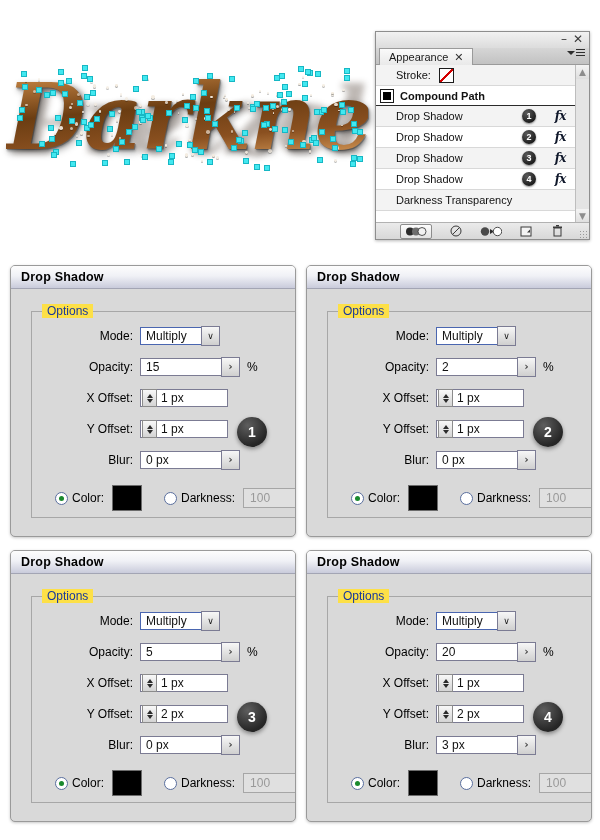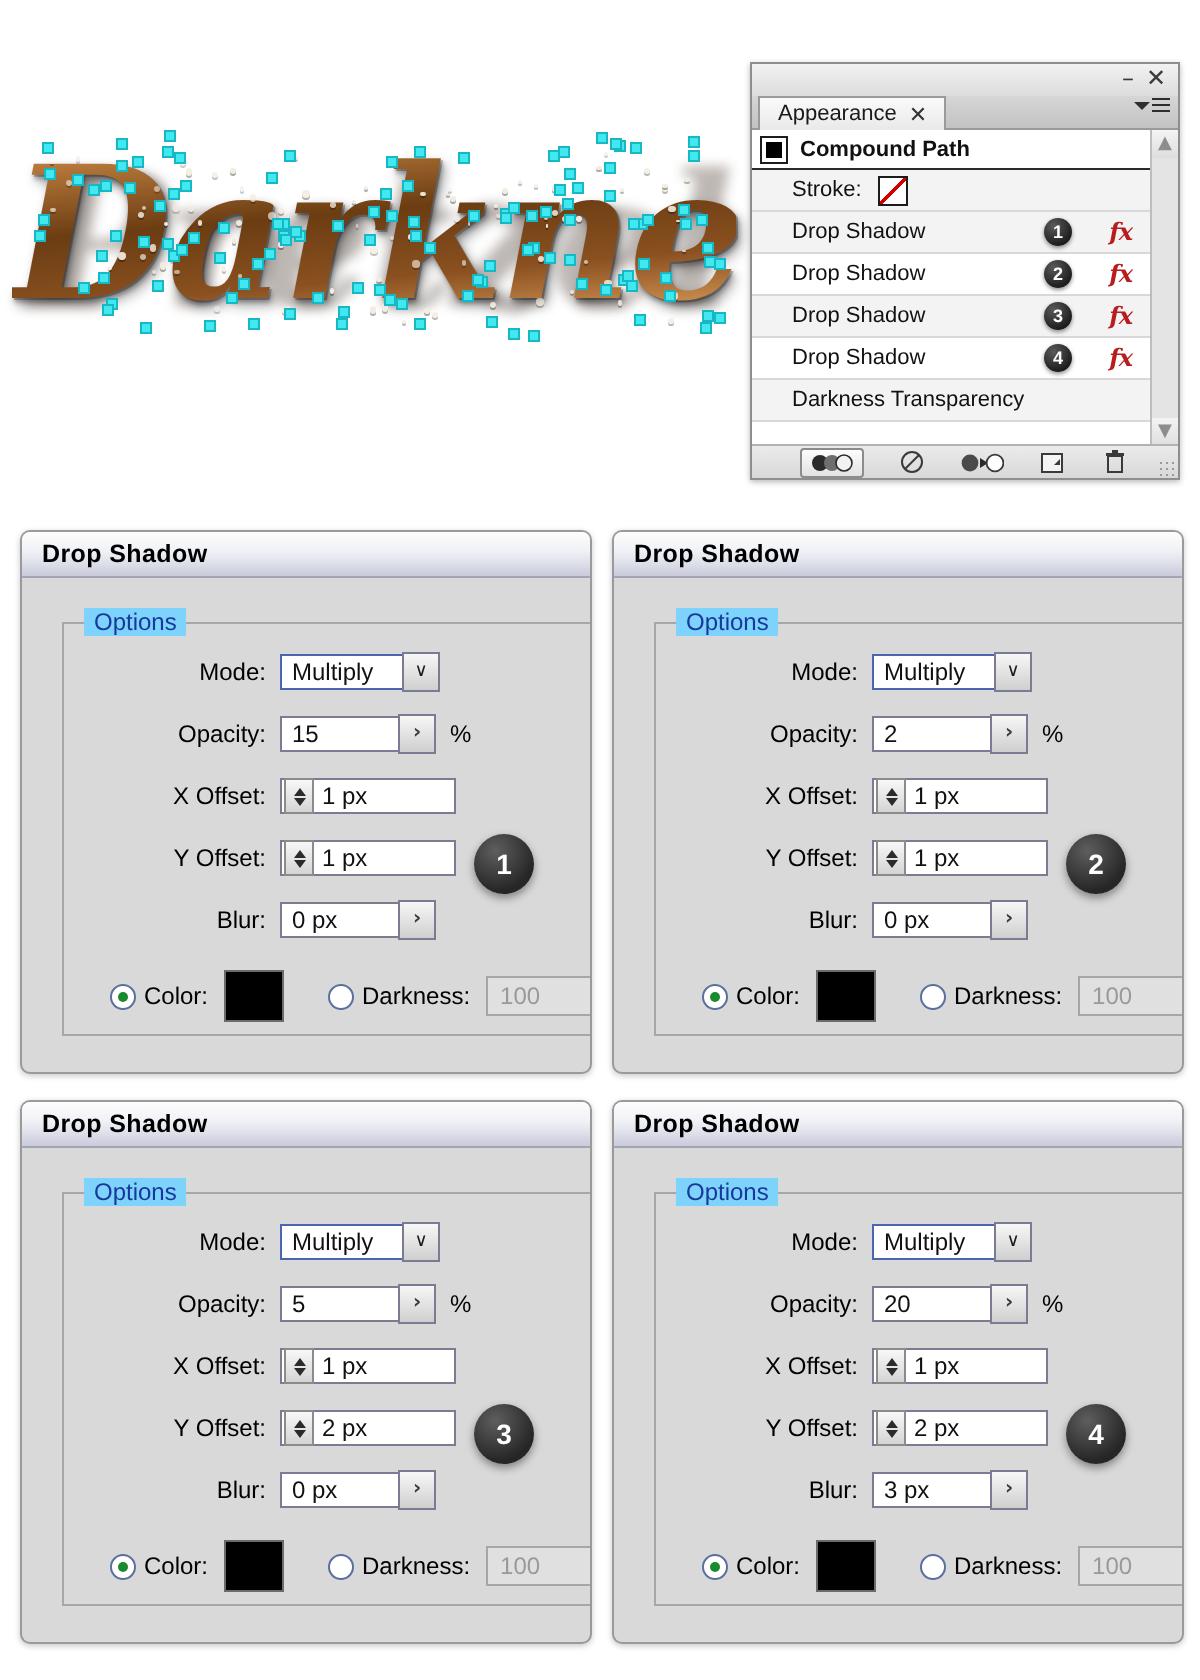--- a/index.html
+++ b/index.html
@@ -117,21 +117,21 @@
     width:14px;height:14px;border-radius:50%;
     background:radial-gradient(circle at 35% 28%,#5a5a5a,#1d1d1d 72%);
     color:#fff;font-size:9px;font-weight:bold;
     display:flex;align-items:center;justify-content:center;
     box-shadow:0 1px 2px rgba(0,0,0,.45);
     font-family:"Liberation Sans",sans-serif;
   }
   .fx{
     position:absolute;right:10px;top:50%;transform:translateY(-50%);
     font-family:"DejaVu Serif",serif;font-style:italic;font-weight:bold;
-    font-size:12px;color:#b91c1c;letter-spacing:-.5px;
+    font-size:12px;color:#0f172a;letter-spacing:-.5px;
   }
   #panel-footer{
     position:absolute;left:0;right:0;bottom:0;height:16px;
     background:linear-gradient(#ebebeb,#d8d8d8);
     border-top:1px solid #b2b2b2;
     display:flex;align-items:center;justify-content:center;gap:16px;
   }
   .ficon{width:16px;height:13px;display:flex;align-items:center;justify-content:center;color:#3a3a3a;}
   #ficon-opacity{background:linear-gradient(#fdfdfd,#e2e2e2);border:1px solid #8c8c8c;border-radius:2px;width:30px;}
   #panel-resize{position:absolute;right:2px;bottom:1px;width:8px;height:8px;
@@ -158,40 +158,40 @@
     display:flex;align-items:center;padding-left:10px;
     font-weight:bold;font-size:12.5px;color:#000;
     letter-spacing:.2px;
   }
   .dlg-body{position:relative;height:247px;padding:0;}
   .fieldset{
     position:absolute;left:18px;top:22px;right:18px;bottom:18px;
     border:1px solid #a7a7a7;
   }
   .legend{
-    position:absolute;left:10px;top:-8px;background:#7dd3fc;
+    position:absolute;left:10px;top:-8px;background:#fde047;
     padding:0 5px;color:#19389c;font-size:12px;
   }
   .row{display:flex;align-items:center;height:22px;margin-top:9px;}
   .row .lab{width:92px;text-align:right;padding-right:7px;font-size:12px;color:#000;}
   .field{
     height:18px;background:#fff;border:1px solid #7b7b93;
     display:flex;align-items:center;font-size:12px;color:#111;
     box-sizing:border-box;
   }
   .field .txt{padding-left:5px;}
   .mode-select{width:80px;border:1px solid #4a66b0;position:relative;}
   .mode-btn{
     width:17px;height:18px;margin-left:auto;margin-right:-1px;margin-top:-1px;
     background:linear-gradient(#f7f7f7,#cfcfcf);
     border:1px solid #7b7b93;
     display:flex;align-items:center;justify-content:center;
     font-size:9px;color:#1a1a1a;font-family:"DejaVu Sans",sans-serif;
   }
-  .num-field{width:78px;}
+  .num-field{width:100px;}
   .pop-btn{
     width:17px;height:18px;margin-left:auto;margin-right:-1px;margin-top:-1px;
     background:linear-gradient(#f7f7f7,#cfcfcf);
     border:1px solid #7b7b93;
     display:flex;align-items:center;justify-content:center;
     font-size:10px;font-weight:bold;color:#3a3a3a;font-family:"DejaVu Sans",sans-serif;
   }
   .pct{margin-left:7px;font-size:12px;color:#000;}
   .spin-field{width:88px;padding-left:1px;}
   .spinner{
@@ -472,27 +472,27 @@
       <span class="bars">
           <i></i>
           <i></i>
           <i></i>
         </span>
     </div>
   </div>
 
   <div id="panel-body">
     <div id="panel-rows">
+        <div class="prow">
+          <span class="lbl">Stroke:</span>
+          <span class="swatch none"></span>
+        </div>
         <div class="prow" id="row-object">
           <span class="swatch-obj"></span>
           <span>Compound Path</span>
-        </div>
-        <div class="prow">
-          <span class="lbl">Stroke:</span>
-          <span class="swatch none"></span>
         </div>
         <div class="prow">
           <span class="lbl">Drop Shadow</span>
           <span class="badge">1</span>
           <span class="fx">fx</span>
         </div>
         <div class="prow alt">
           <span class="lbl">Drop Shadow</span>
           <span class="badge">2</span>
           <span class="fx">fx</span>

